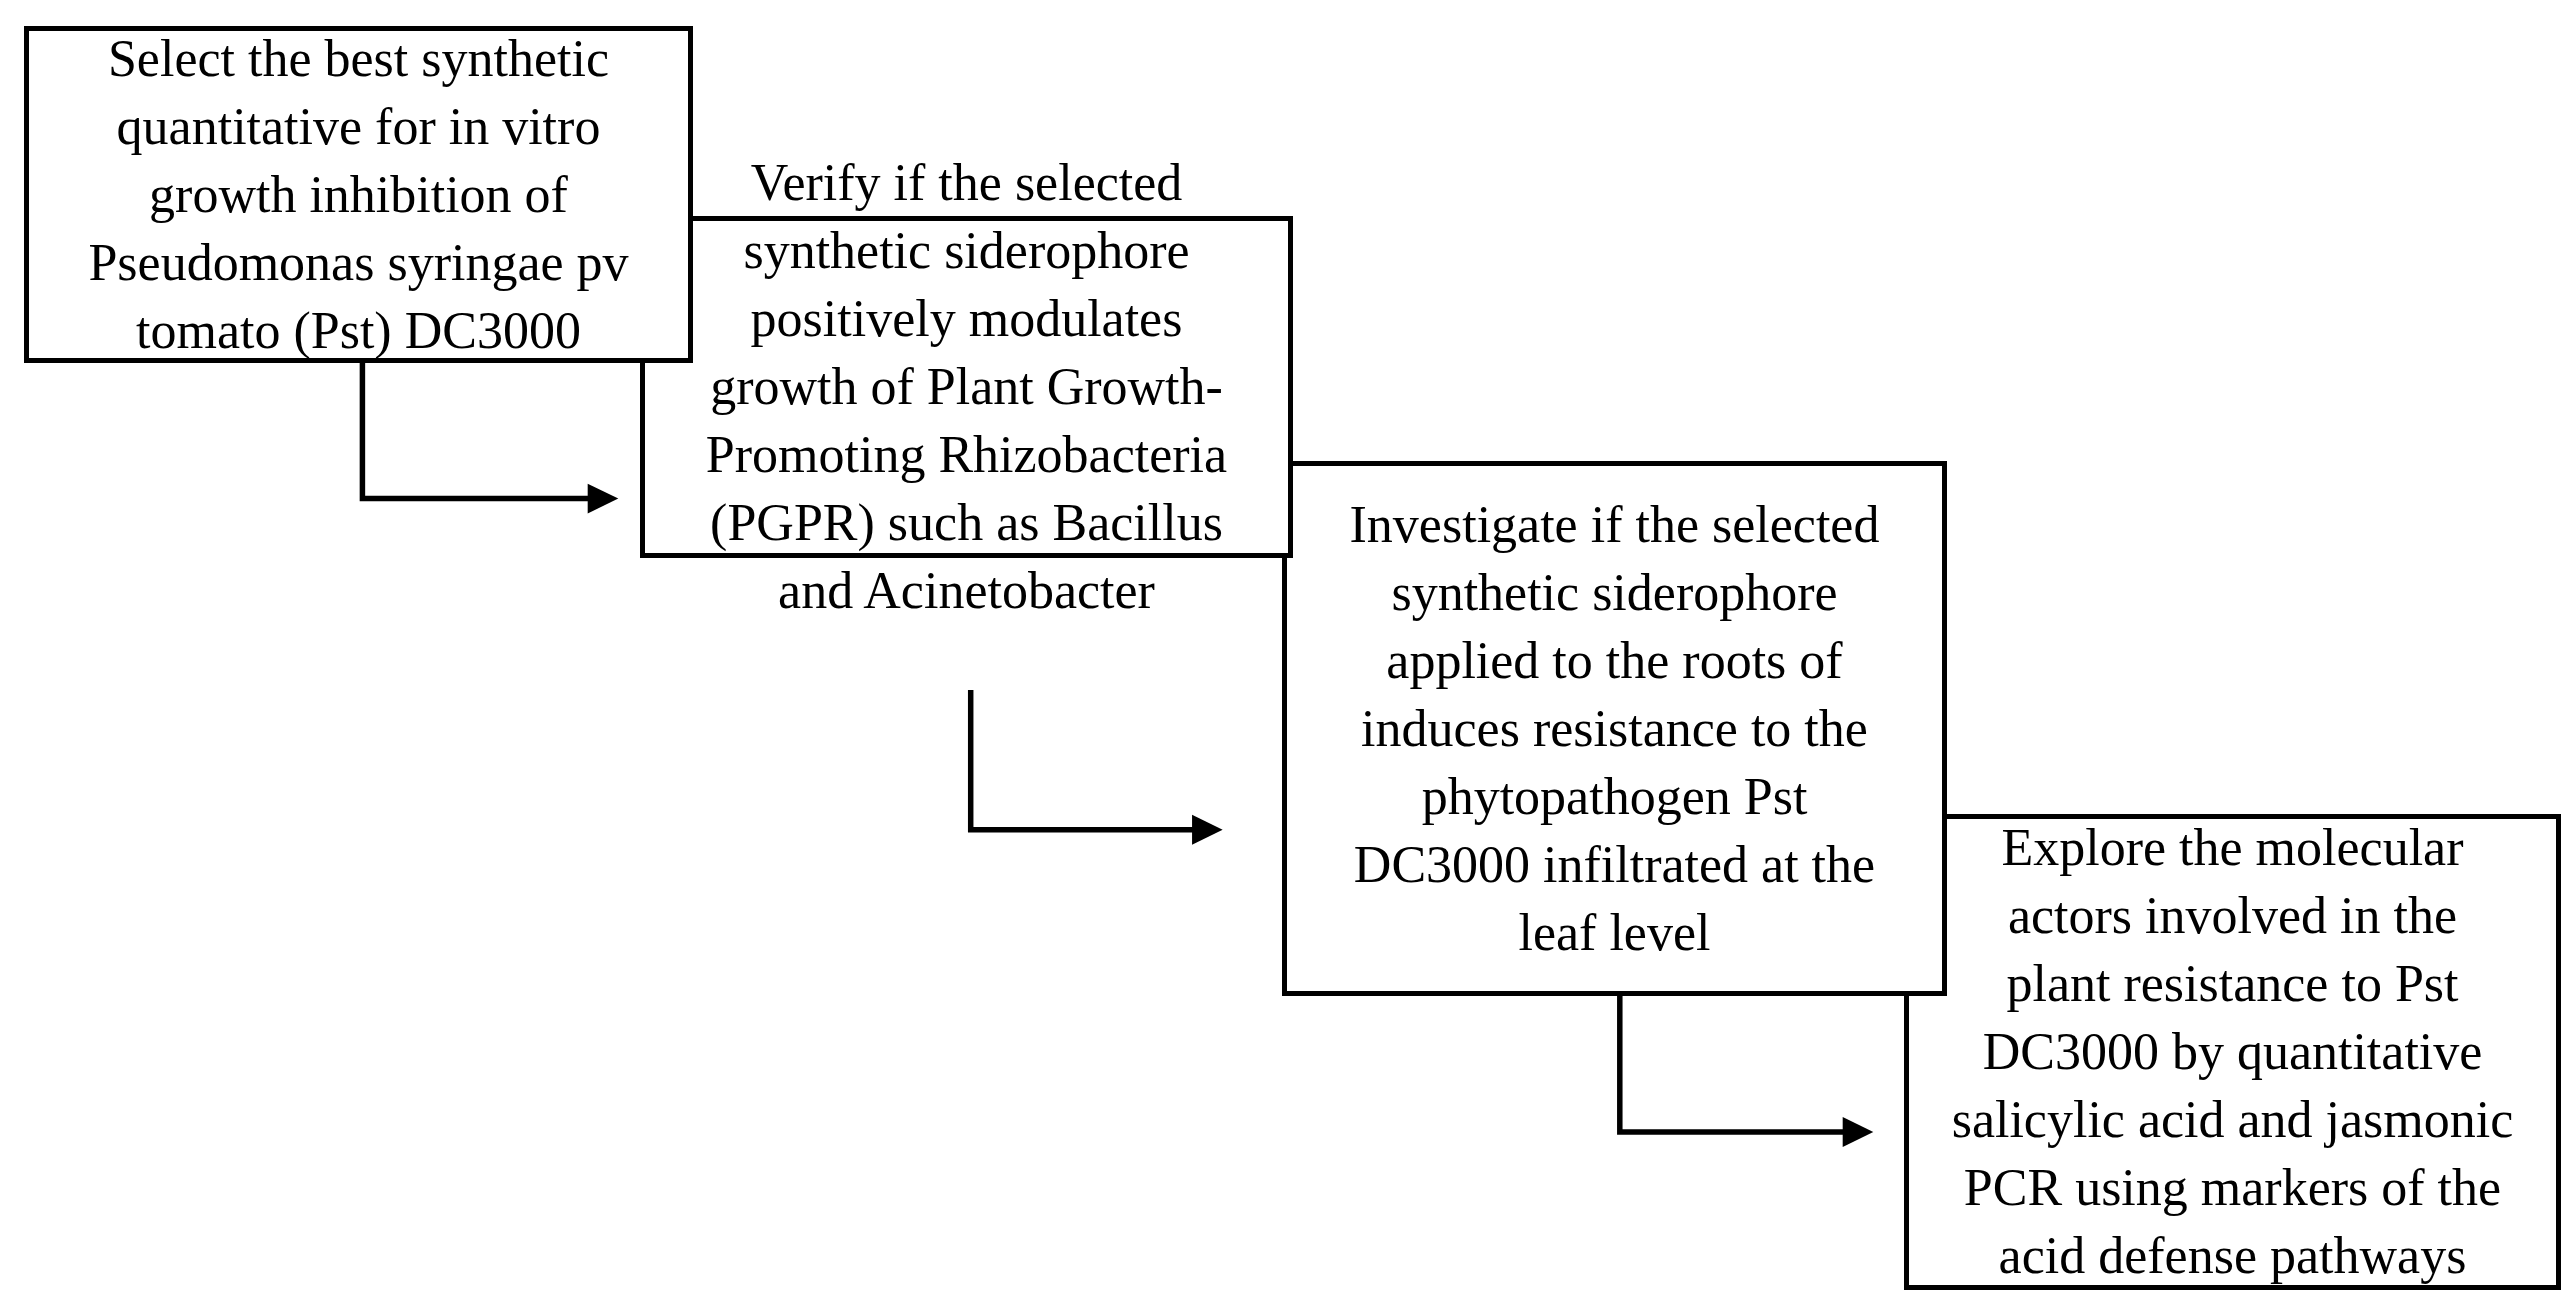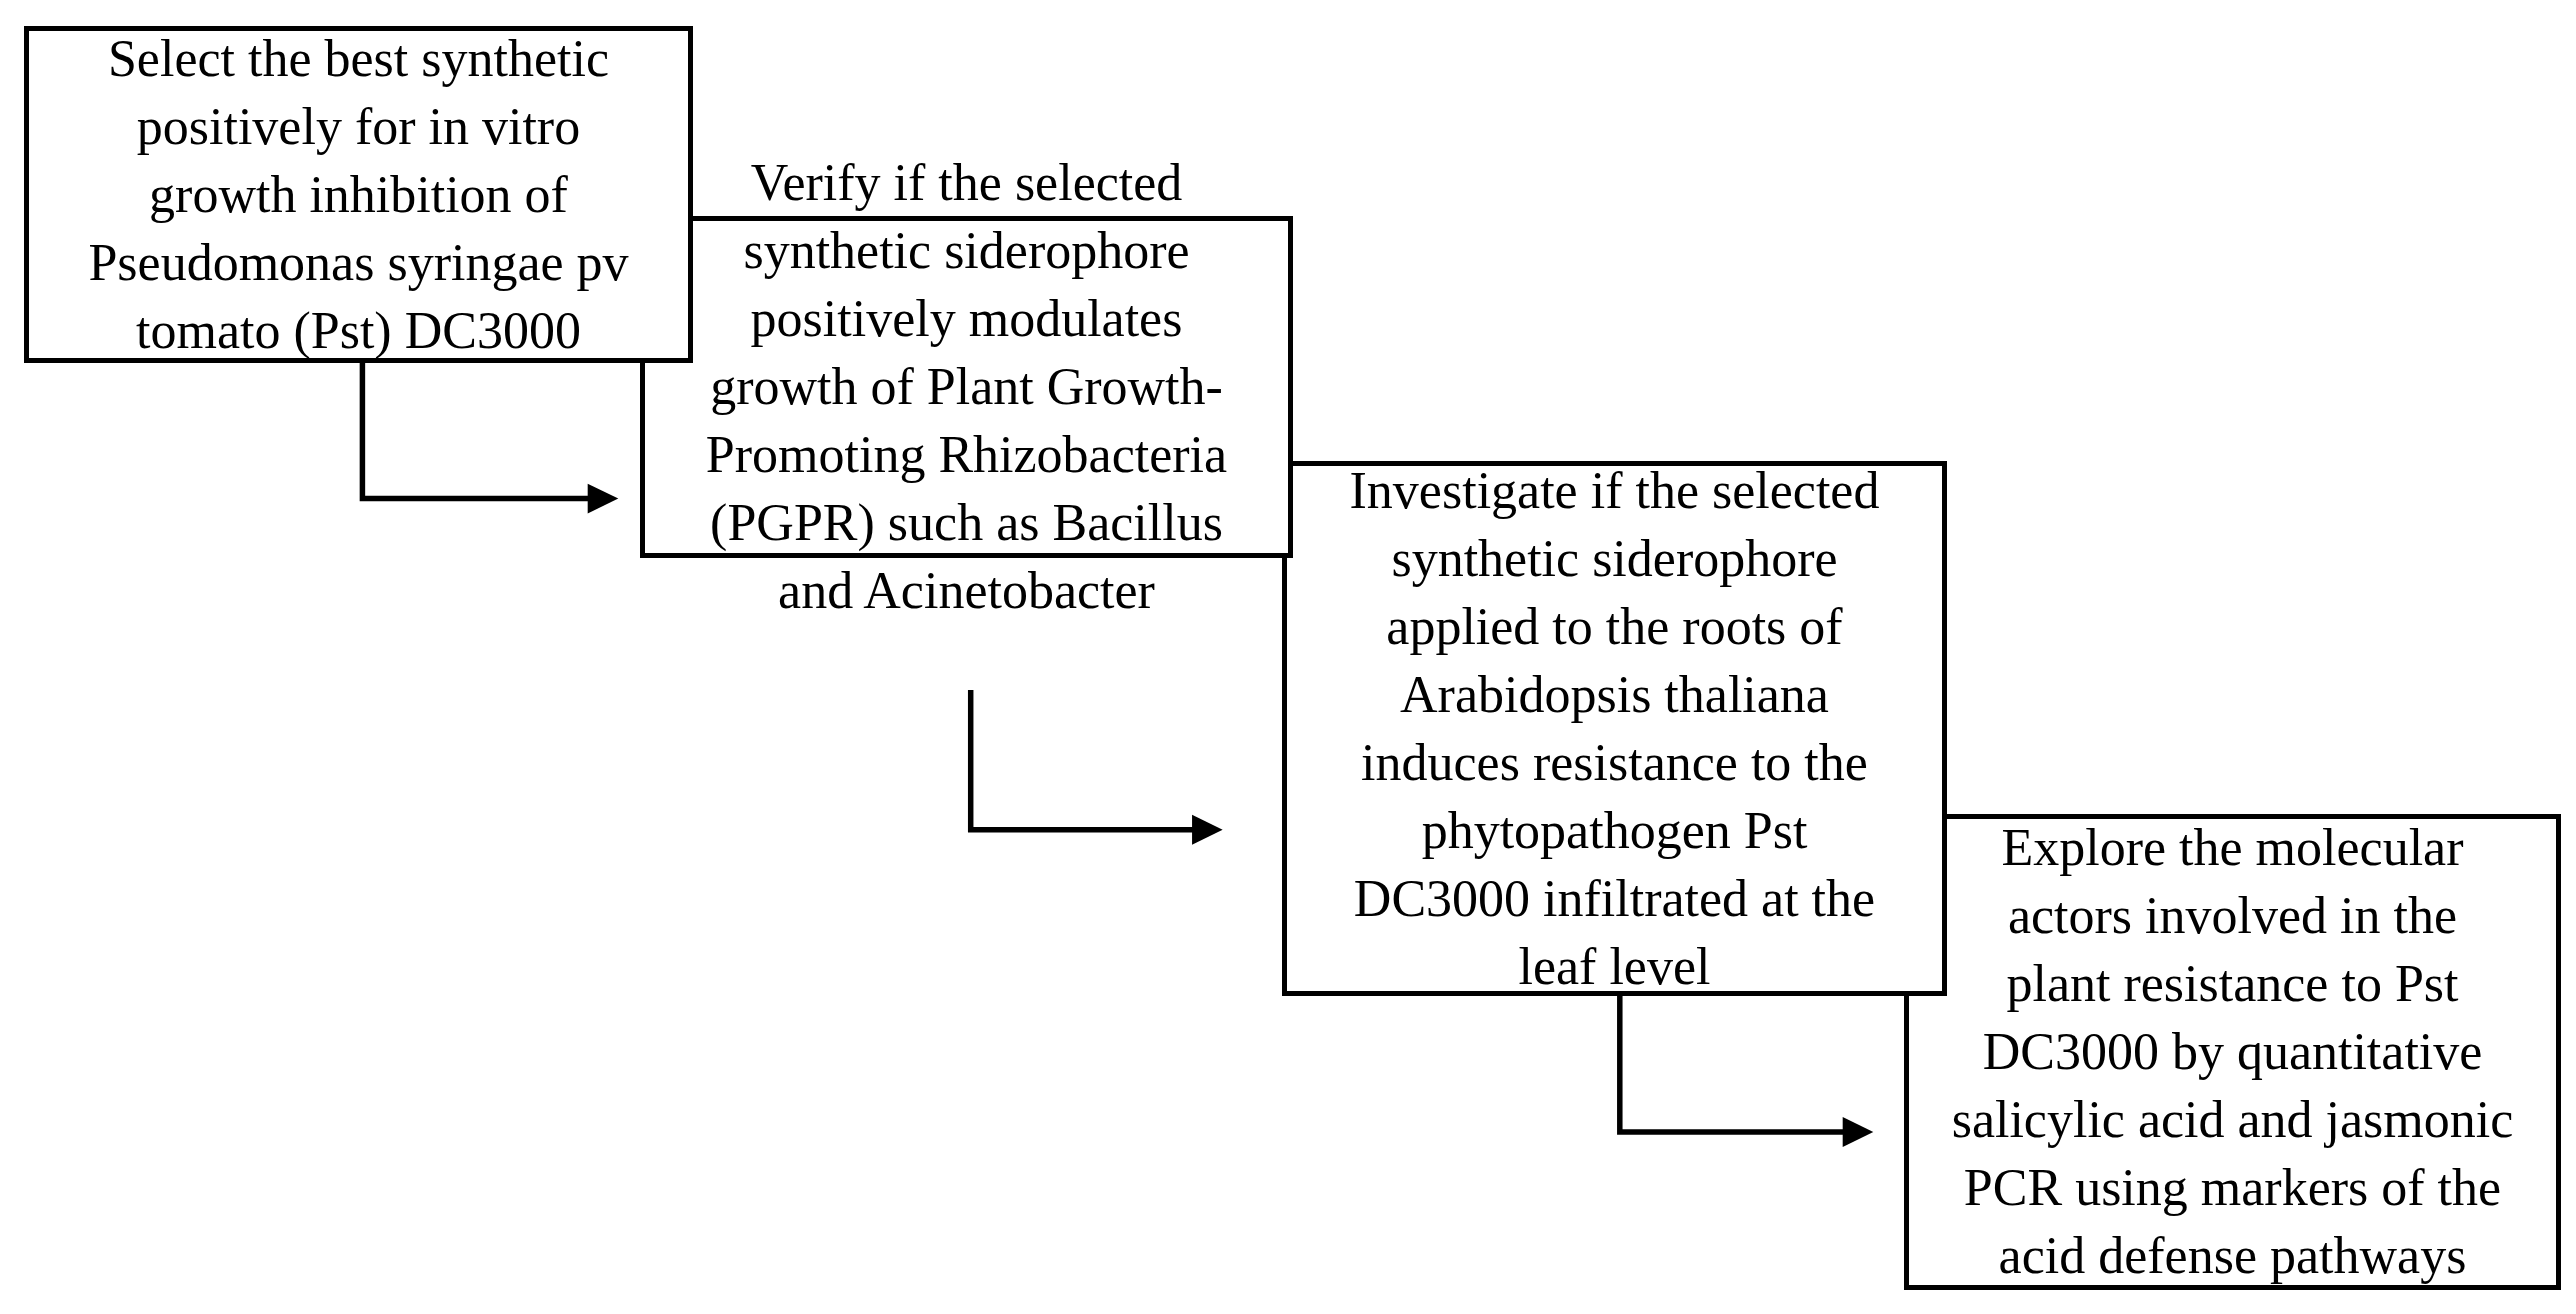--- a/index.html
+++ b/index.html
@@ -67,39 +67,38 @@
     </g>
 
     <g>
       <path d="M2051 1264 L2051 1442 L2345 1442" fill="none" stroke="#000000" stroke-width="7"></path>
       <polygon points="2374,1442 2335,1423 2335,1461" fill="#000000"></polygon>
     </g>
   </svg>
 
   <div id="box1" class="flow-box">
       <div class="line"><span>Select the best synthetic</span></div>
-      <div class="line"><span>positively for </span><span class="it">in vitro</span></div>
+      <div class="line"><span>quantitative for </span><span class="it">in vitro</span></div>
       <div class="line"><span>growth inhibition of</span></div>
       <div class="line"><span class="it">Pseudomonas syringae pv</span></div>
       <div class="line"><span class="it">tomato (Pst)</span><span> DC3000</span></div>
     </div>
   <div id="box2" class="flow-box">
       <div class="line"><span>Verify if the selected</span></div>
       <div class="line"><span>synthetic siderophore</span></div>
       <div class="line"><span>positively modulates</span></div>
       <div class="line"><span>growth of Plant Growth-</span></div>
       <div class="line"><span>Promoting Rhizobacteria</span></div>
       <div class="line"><span>(PGPR) such as </span><span class="it">Bacillus</span></div>
       <div class="line"><span>and </span><span class="it">Acinetobacter</span></div>
     </div>
   <div id="box3" class="flow-box">
       <div class="line"><span>Investigate if the selected</span></div>
       <div class="line"><span>synthetic siderophore</span></div>
       <div class="line"><span>applied to the roots of</span></div>
-      <div class="line"><span class="it">Arabidopsis thaliana</span></div>
       <div class="line"><span>induces resistance to the</span></div>
       <div class="line"><span>phytopathogen </span><span class="it">Pst</span></div>
       <div class="line"><span>DC3000 infiltrated at the</span></div>
       <div class="line"><span>leaf level</span></div>
     </div>
   <div id="box4" class="flow-box">
       <div class="line"><span>Explore the molecular</span></div>
       <div class="line"><span>actors involved in the</span></div>
       <div class="line"><span>plant resistance to </span><span class="it">Pst</span></div>
       <div class="line"><span>DC3000 by quantitative</span></div>

